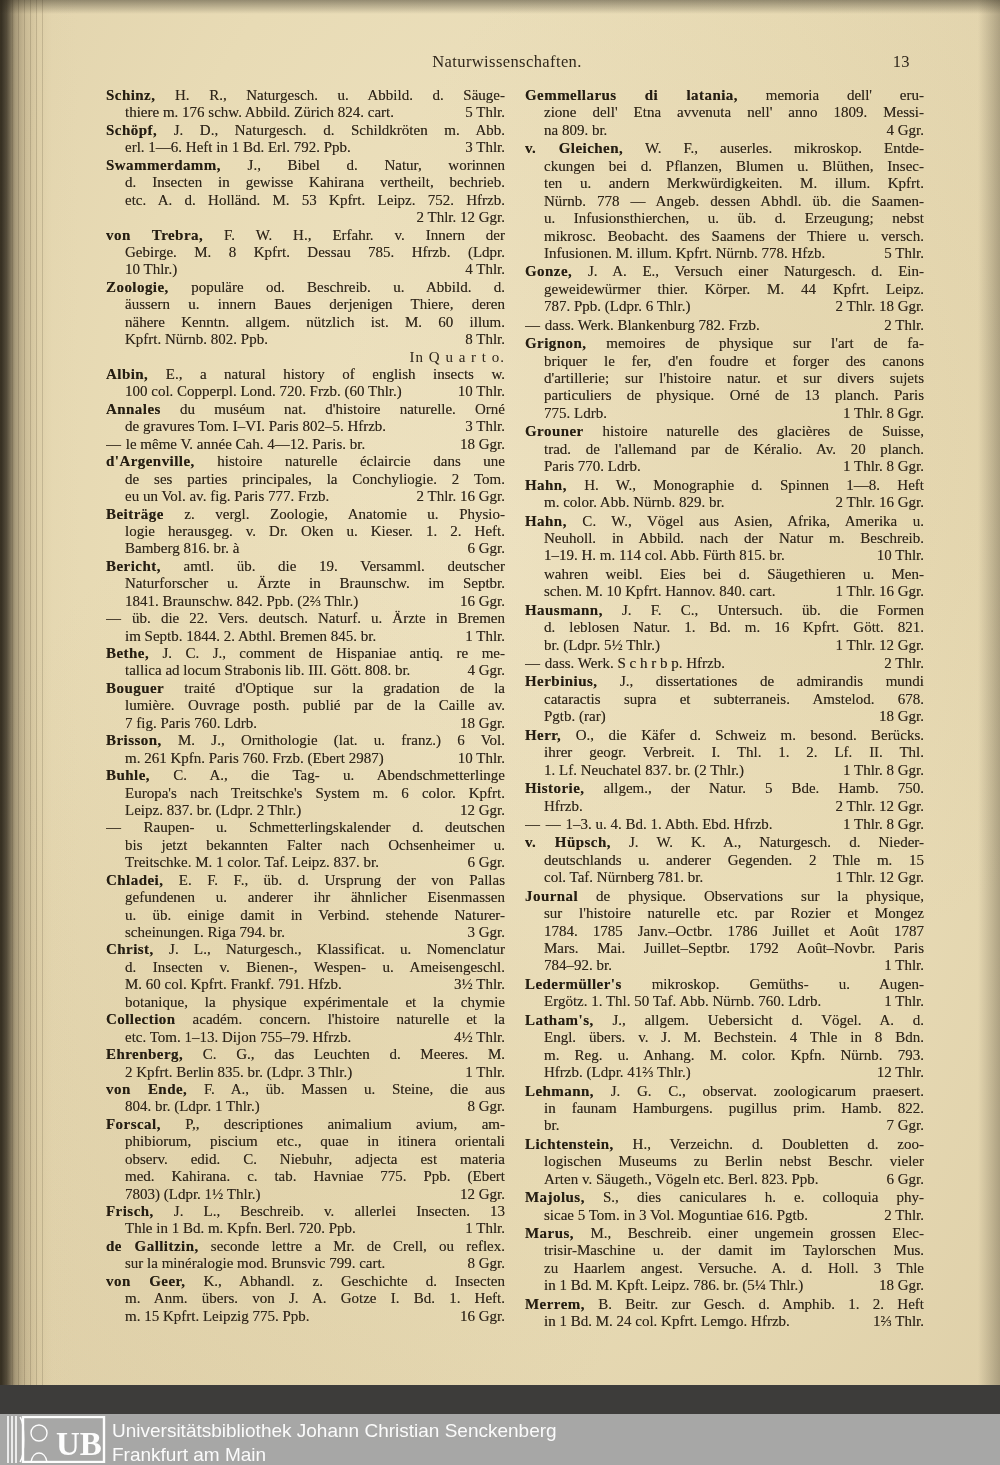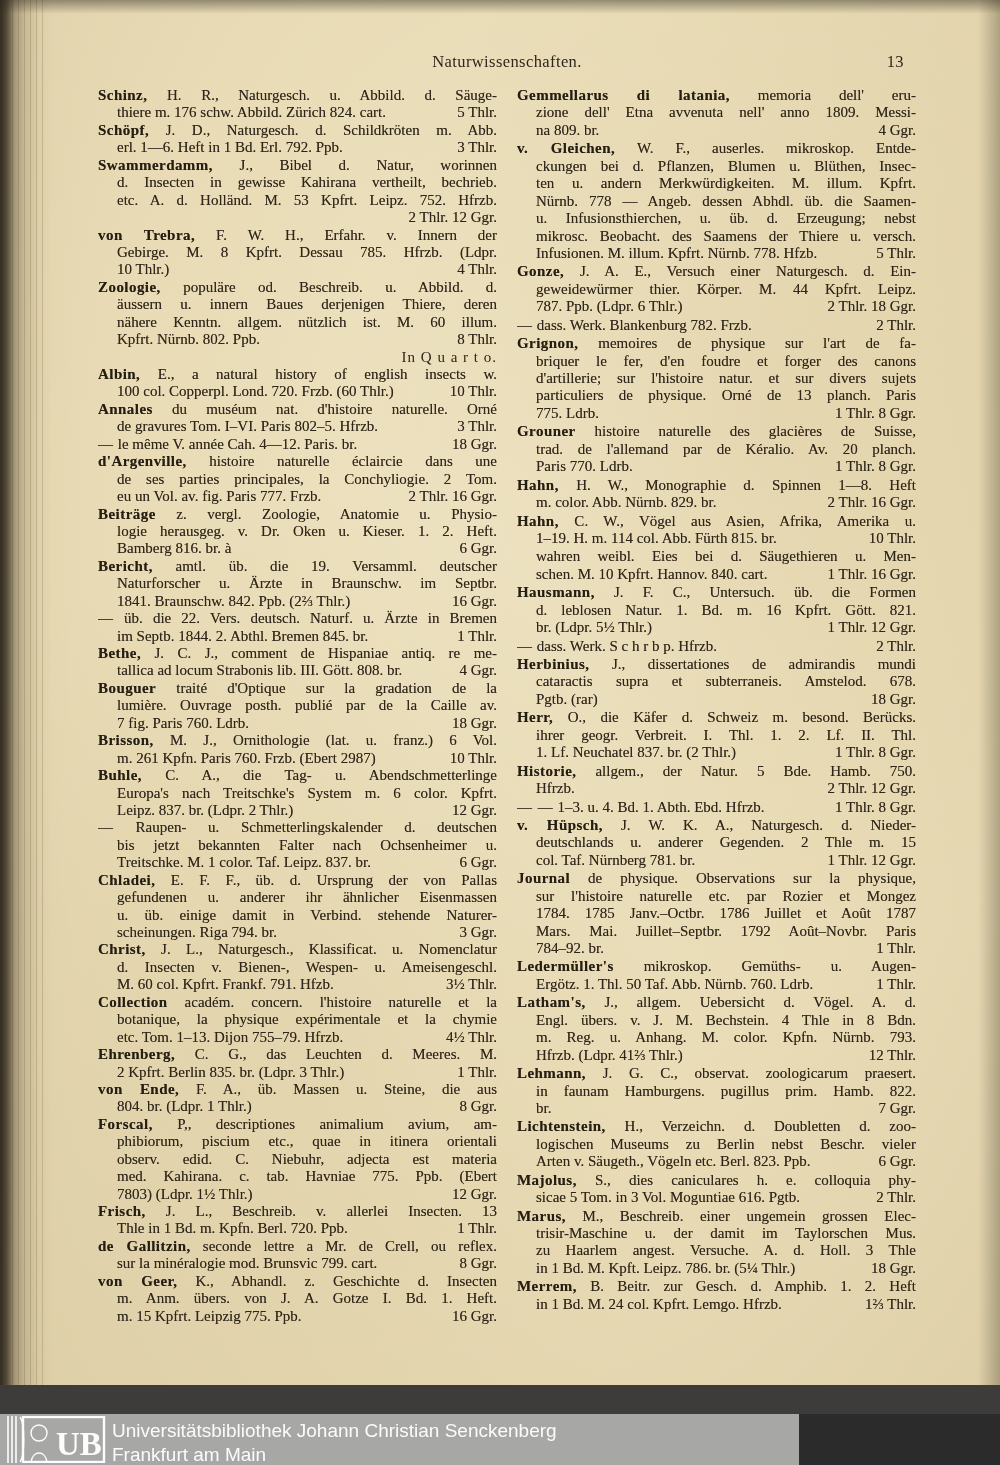--- a/index.html
+++ b/index.html
@@ -19,35 +19,35 @@
       linear-gradient(90deg, #2f291d 0px, rgba(48,41,29,.78) 7px, rgba(110,96,70,.50) 15px,
         rgba(150,133,98,.34) 25px, rgba(190,172,130,.20) 38px, rgba(220,205,165,.10) 52px, rgba(0,0,0,0) 78px);
     background-size:44px 100%,100% 100%;background-repeat:no-repeat;
   }
   .edge-top{position:absolute;left:0;top:0;width:100%;height:14px;pointer-events:none;
     background:linear-gradient(180deg, rgba(45,40,28,.45), rgba(0,0,0,0));}
   .edge-right{position:absolute;right:0;top:0;width:22px;height:100%;pointer-events:none;
     background:linear-gradient(270deg, rgba(60,52,36,.32), rgba(0,0,0,0));}
   .page-header{position:absolute;top:52px;left:98px;width:818px;height:22px;font-size:16.5px;letter-spacing:.4px;}
   .title{display:block;text-align:center;}
-  .pageno{position:absolute;right:12px;top:0;}
-  .cols{position:absolute;top:87px;left:98px;width:818px;display:flex;}
+  .pageno{position:absolute;right:6px;top:0;}
+  .cols{position:absolute;top:87px;left:106px;width:818px;display:flex;}
   .col{width:399px;}
   .col.left{margin-right:20px;}
   .line{display:flex;height:17.45px;line-height:17.45px;overflow:hidden;font-size:15px;}
   .t{display:block;flex:1 1 auto;min-width:0;white-space:nowrap;text-shadow:0 0 .5px rgba(56,44,26,.55);}
   .t.fill{text-align:justify;text-align-last:justify;}
   .price{white-space:nowrap;padding-left:7px;text-shadow:0 0 .5px rgba(56,44,26,.55);}
   .cont{padding-left:19px;}
   .lead{font-weight:bold;letter-spacing:.45px;color:#241d12;}
   .lead.plain{font-weight:normal;letter-spacing:1px;color:#2f261b;}
   .sect{height:17.45px;line-height:17.45px;text-align:right;font-size:15px;letter-spacing:1px;}
   .col.right .entry{margin-bottom:1px;}
   .footer-dark{position:absolute;top:1385px;left:0;width:1000px;height:29px;background:#3d3c3a;}
-  .footer{position:absolute;top:1414px;left:0;width:799px;height:51px;background:#a7a7a6;}
+  .footer{position:absolute;top:1414px;left:0;width:1000px;height:51px;background:#a7a7a6;}
   .ub-logo{position:absolute;left:6px;top:2px;}
   .ub-logo line,.ub-logo path,.ub-logo rect,.ub-logo circle{stroke:#fdfdfd;fill:none;}
   .ub-text{font-family:"Liberation Serif",serif;font-weight:bold;font-size:33px;fill:#fdfdfd;}
   .lib-text{position:absolute;left:112px;top:5px;color:#fbfbfb;
     font-family:"Liberation Sans",sans-serif;font-size:19px;line-height:24px;}
 </style>
 </head>
 <body>
 
 <div class="scan">
@@ -262,25 +262,25 @@
           </div>
           <div class="line cont">
             <span class="t fill">d. Insecten v. Bienen-, Wespen- u. Ameisengeschl.</span>
           </div>
           <div class="line cont">
             <span class="t">M. 60 col. Kpfrt. Frankf. 791. Hfzb.</span>
             <span class="price">3½ Thlr.</span>
           </div>
         </div>
         <div class="entry">
+          <div class="line cont">
+            <span class="t fill">botanique, la physique expérimentale et la chymie</span>
+          </div>
           <div class="line">
             <span class="t fill"><span class="lead">Collection</span> académ. concern. l'histoire naturelle et la</span>
-          </div>
-          <div class="line cont">
-            <span class="t fill">botanique, la physique expérimentale et la chymie</span>
           </div>
           <div class="line cont">
             <span class="t">etc. Tom. 1–13. Dijon 755–79. Hfrzb.</span>
             <span class="price">4½ Thlr.</span>
           </div>
         </div>
         <div class="entry">
           <div class="line">
             <span class="t fill"><span class="lead">Ehrenberg,</span> C. G., das Leuchten d. Meeres. M.</span>
           </div>
@@ -437,20 +437,23 @@
             <span class="t fill"><span class="lead">Hahn,</span> H. W., Monographie d. Spinnen 1—8. Heft</span>
           </div>
           <div class="line cont">
             <span class="t">m. color. Abb. Nürnb. 829. br.</span>
             <span class="price">2 Thlr. 16 Ggr.</span>
           </div>
         </div>
         <div class="entry">
           <div class="line">
             <span class="t fill"><span class="lead">Hahn,</span> C. W., Vögel aus Asien, Afrika, Amerika u.</span>
+          </div>
+          <div class="line cont">
+            <span class="t fill">Neuholl. in Abbild. nach der Natur m. Beschreib.</span>
           </div>
           <div class="line cont">
             <span class="t">1–19. H. m. 114 col. Abb. Fürth 815. br.</span>
             <span class="price">10 Thlr.</span>
           </div>
         </div>
         <div class="entry">
           <div class="line cont">
             <span class="t fill">wahren weibl. Eies bei d. Säugethieren u. Men-</span>
           </div>

